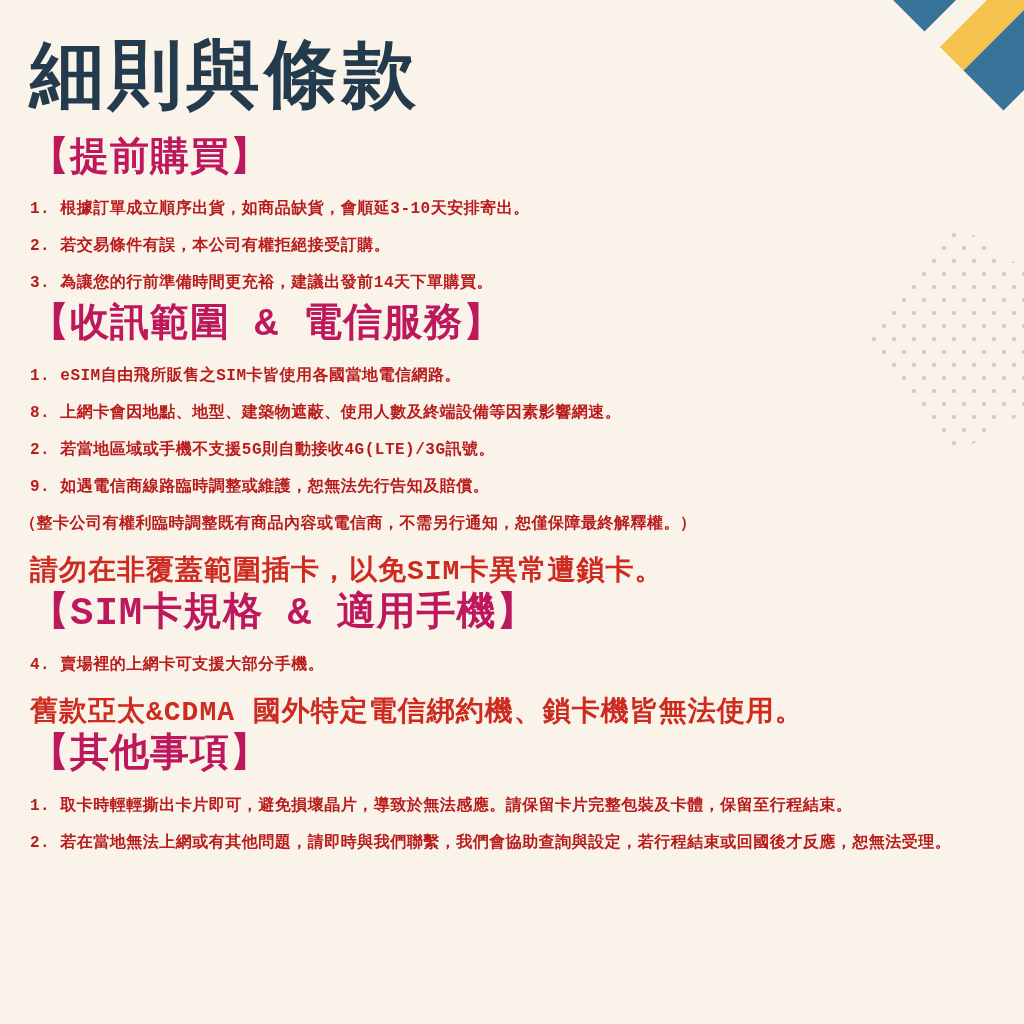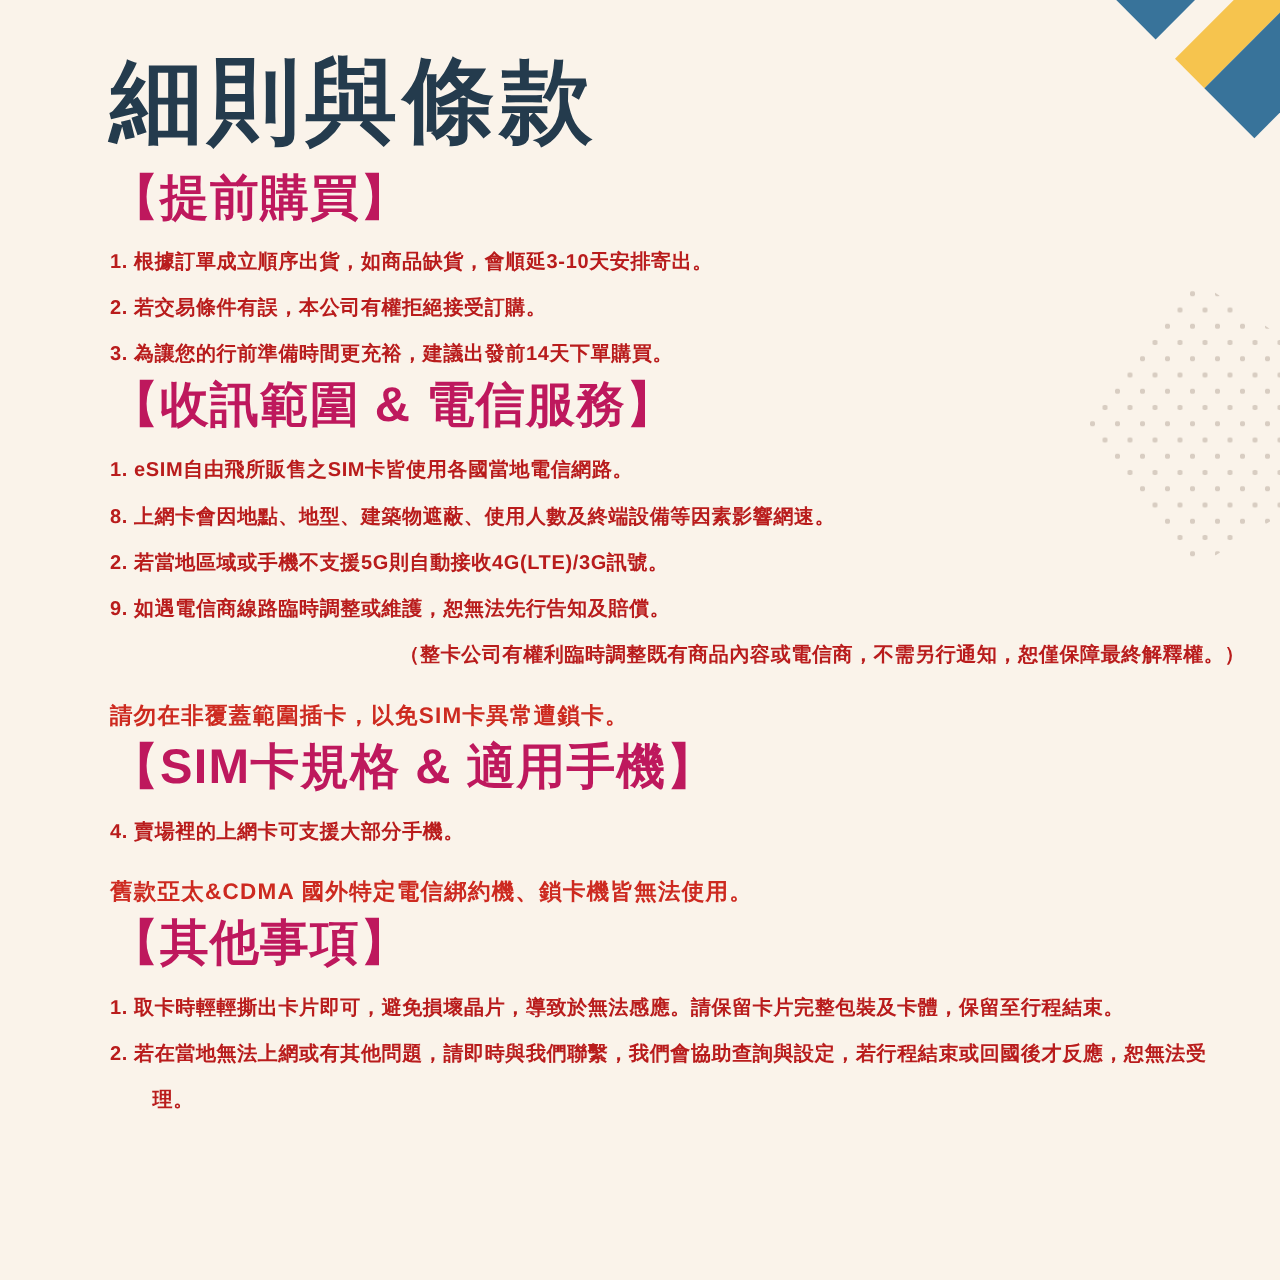--- a/index.html
+++ b/index.html
@@ -34,22 +34,23 @@
     width: 160px;
     height: 232px;
     background:
       radial-gradient(circle, #d8cdc2 2px, rgba(0,0,0,0) 2.4px) 0 0 / 20px 26px,
       radial-gradient(circle, #d8cdc2 2px, rgba(0,0,0,0) 2.4px) 10px 13px / 20px 26px;
     clip-path: polygon(0% 48%, 56% 0%, 100% 20%, 100% 82%, 58% 100%);
     pointer-events: none;
   }
   .content {
     position: relative;
-    padding: 42px 28px 0 88px;
+    padding: 42px 28px 0 30px;
     color: #403a33;
+    font-family: Liberation Mono, monospace;
   }
   h1.page-title {
     margin: 0 0 14px 0;
     font-size: 74px;
     line-height: 1.05;
     font-weight: bold;
     letter-spacing: 4px;
     color: #243b4d;
   }
   .section { }
@@ -68,25 +69,24 @@
     font-weight: 600;
     color: #b91c1c;
     padding-left: 34px;
     text-indent: -34px;
     letter-spacing: 0.5px;
   }
   .item.paren {
     padding-left: 0;
     text-indent: 0;
     margin-left: -10px;
-    text-align: right;
   }
   .warning {
     margin: 12px 0 2px 0;
-    font-size: 18px;
+    font-size: 28px;
     line-height: 34px;
     font-weight: bold;
     color: #cd2a20;
     letter-spacing: 1px;
   }
 </style>
 </head>
 <body>
 
 <div class="page">

